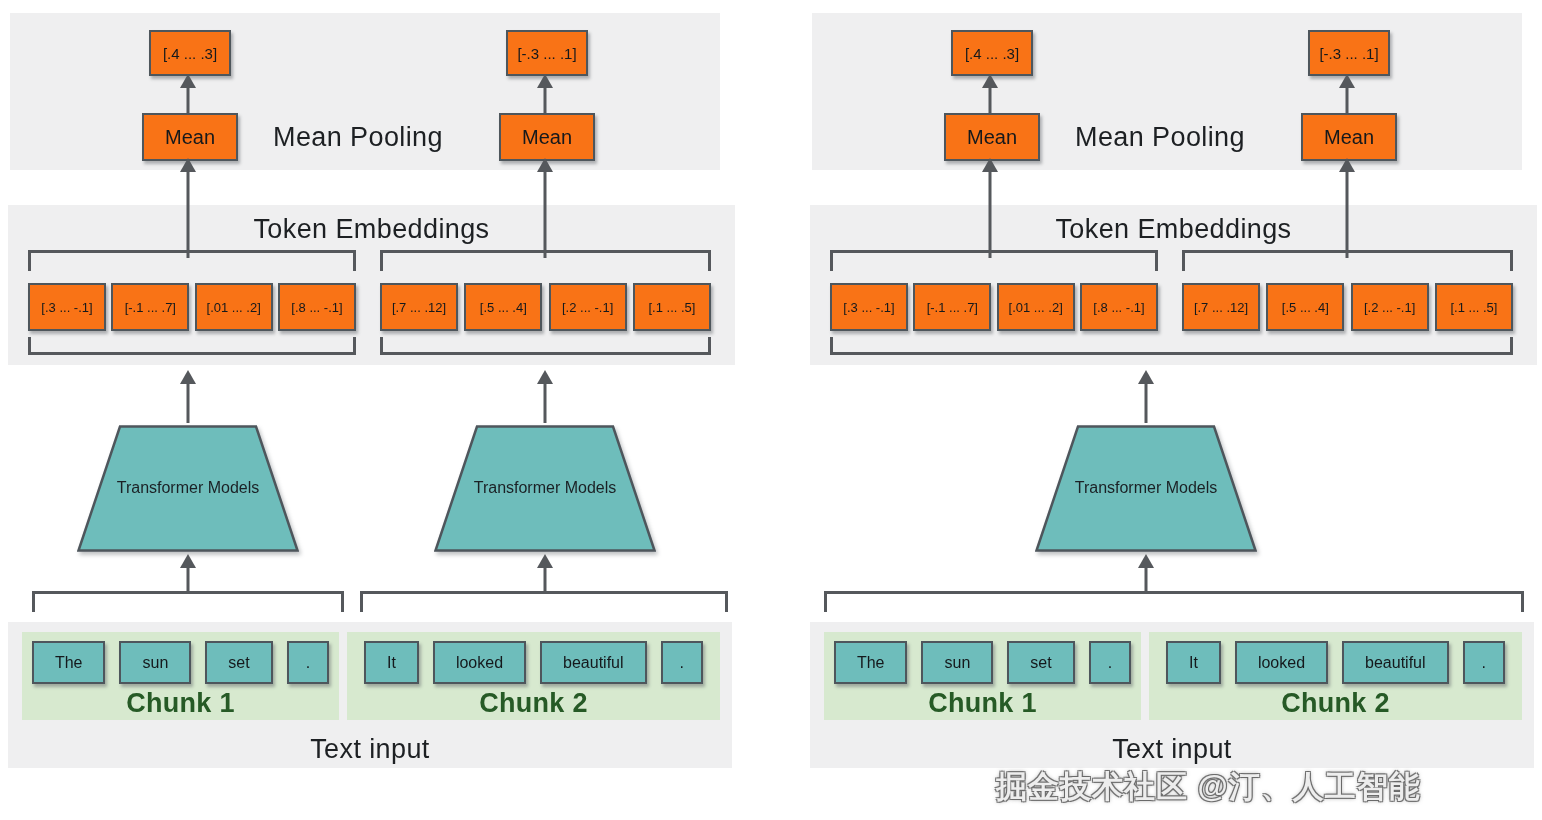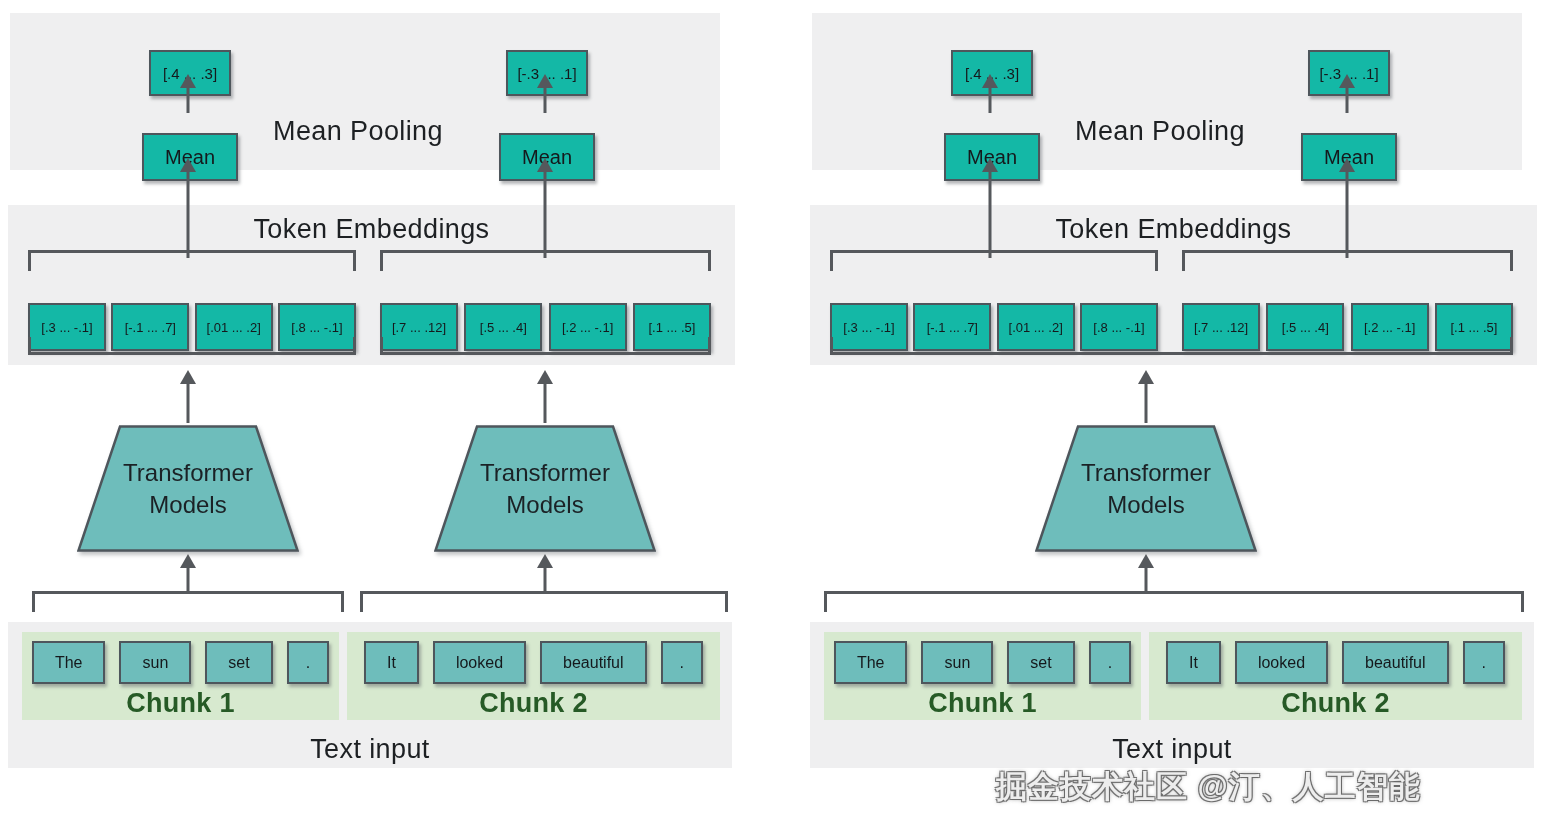--- a/index.html
+++ b/index.html
@@ -8,28 +8,28 @@
        font-family:"Liberation Sans","DejaVu Sans",sans-serif;color:#1b2125;}
   .diagram{position:absolute;top:0;width:727px;height:820px;}
   #d0{left:8px;}
   #d1{left:810px;}
 
   .panel{position:absolute;background:#efeff0;}
   .pool-panel{left:2px;top:13px;width:710px;height:157px;}
   .token-panel{left:0px;top:205px;width:727px;height:160px;}
   .ti-panel{left:0px;top:622px;width:724px;height:146px;}
 
-  .tbox{position:absolute;background:#14b8a6;border:2px solid #4e565c;
+  .tbox{position:absolute;background:#f97316;border:2px solid #4e565c;
         box-shadow:2px 3px 3px rgba(90,95,100,.45);
-        display:flex;align-items:center;justify-content:center;color:#15191c;margin-top:20px;}
+        display:flex;align-items:center;justify-content:center;color:#15191c;}
   .out-box{top:30px;width:78px;height:42px;font-size:15px;}
   .mean-box{top:113px;width:92px;height:44px;font-size:20px;}
 
   .lbl{position:absolute;text-align:center;color:#1d2023;letter-spacing:.4px;}
-  .pool-lbl{left:228px;top:116px;width:244px;font-size:27px;}
+  .pool-lbl{left:228px;top:122px;width:244px;font-size:27px;}
   .te-lbl{left:0;top:214px;width:727px;font-size:27px;}
   .ti-lbl{left:0;top:734px;width:724px;font-size:27px;}
 
   
   .arrow-up{position:absolute;width:16px;}
   .arrow-up::before{content:"";position:absolute;left:50%;transform:translateX(-50%);
         top:9px;bottom:0;width:3px;background:#55585c;}
   .arrow-up::after{content:"";position:absolute;top:0;left:50%;transform:translateX(-50%);
         width:0;height:0;border-left:8px solid transparent;border-right:8px solid transparent;
         border-bottom:14px solid #55585c;}
@@ -41,21 +41,21 @@
 
   
   .emb-row{position:absolute;top:283px;height:44px;display:flex;justify-content:space-between;}
   .emb-row .tbox{position:relative;top:0;flex:0 0 74px;height:44px;font-size:13px;text-align:center;}
 
   
   .trap{position:absolute;top:425px;width:222px;height:127px;filter:drop-shadow(2px 3px 2px rgba(90,95,100,.4));}
   .trap svg{width:100%;height:100%;display:block;}
   .trap polygon{fill:#6ebdbb;stroke:#4e565c;stroke-width:2.5;}
   .trap-lbl{position:absolute;inset:0;display:flex;align-items:center;justify-content:center;
-        text-align:center;font-size:24px;line-height:1.3;color:#1b2125;padding:0 32px;}
+        text-align:center;font-size:16px;line-height:1.3;color:#1b2125;padding:0 32px;}
 
   
   .green{position:absolute;top:632px;height:88px;background:#d7e9cf;
         display:flex;flex-direction:column;align-items:center;}
   .word-row{display:flex;justify-content:flex-end;gap:14px;margin-top:9px;height:43px;}
   .word-box{position:relative;height:43px;padding:0 21px;background:#6ebdbb;
         border:2px solid #4e565c;box-shadow:2px 3px 3px rgba(90,95,100,.45);
         display:flex;align-items:center;justify-content:center;font-size:16px;color:#15191c;box-sizing:border-box;}
   .word-row .word-box:nth-child(4){padding:0 17px;}
   .chunk-lbl{margin-top:4px;font-size:27px;font-weight:bold;color:#265a26;letter-spacing:.3px;}

